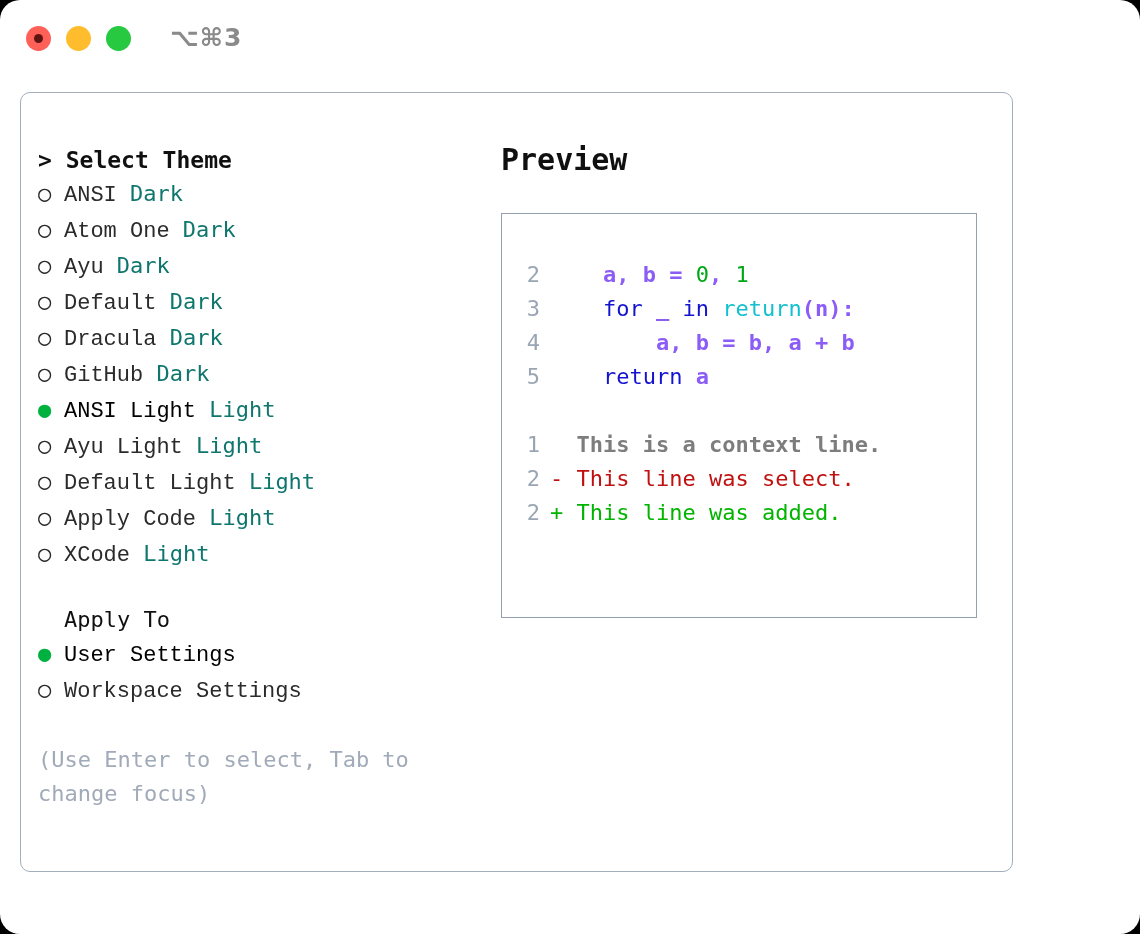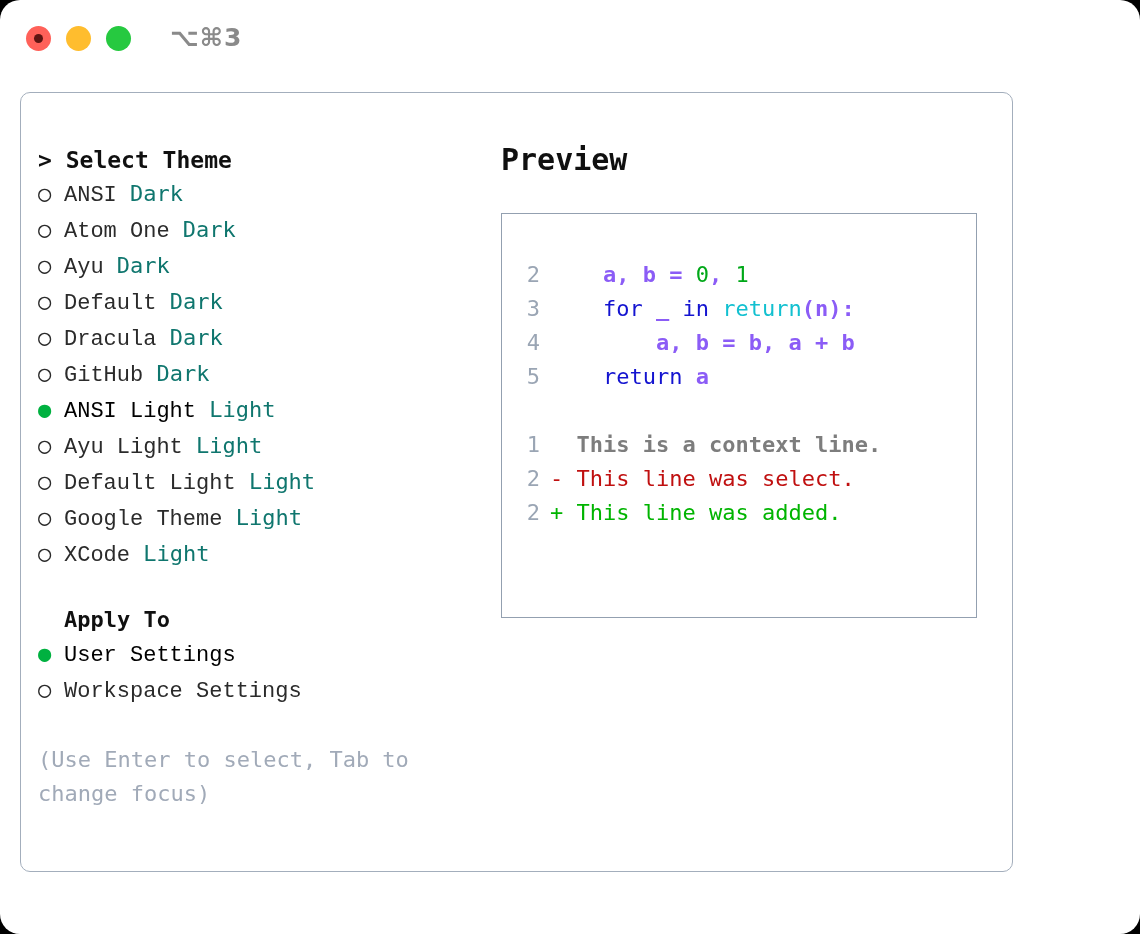--- a/index.html
+++ b/index.html
@@ -117,21 +117,21 @@
   }
   .row.selected .marker { color: #00b140; }
   .row.selected .label  { color: #000000; }
   .label { color: #2b2b2b; font-family: Liberation Mono, monospace; }
   .badge { color: #0f766e; }
 
   .sub-heading {
     font-size: 22px;
     line-height: 34px;
     color: #101010;
-    font-weight: 700;
+    font-weight: 400;
     white-space: pre;
     padding-left: 26px;
   }
   .spacer-sm { height: 30px; }
   .spacer-md { height: 34px; }
 
   .hint {
     font-size: 22px;
     line-height: 34px;
     color: #a1aab8;
@@ -197,21 +197,21 @@
       <div id="theme-list">
           <div class="row"><span class="marker">○</span><span class="label">ANSI</span><span class="badge"> Dark</span></div>
           <div class="row"><span class="marker">○</span><span class="label">Atom One</span><span class="badge"> Dark</span></div>
           <div class="row"><span class="marker">○</span><span class="label">Ayu</span><span class="badge"> Dark</span></div>
           <div class="row"><span class="marker">○</span><span class="label">Default</span><span class="badge"> Dark</span></div>
           <div class="row"><span class="marker">○</span><span class="label">Dracula</span><span class="badge"> Dark</span></div>
           <div class="row"><span class="marker">○</span><span class="label">GitHub</span><span class="badge"> Dark</span></div>
           <div class="row selected"><span class="marker">●</span><span class="label">ANSI Light</span><span class="badge"> Light</span></div>
           <div class="row"><span class="marker">○</span><span class="label">Ayu Light</span><span class="badge"> Light</span></div>
           <div class="row"><span class="marker">○</span><span class="label">Default Light</span><span class="badge"> Light</span></div>
-          <div class="row"><span class="marker">○</span><span class="label">Google Theme</span><span class="badge"> Light</span></div>
+          <div class="row"><span class="marker">○</span><span class="label">Apply Code</span><span class="badge"> Light</span></div>
           <div class="row"><span class="marker">○</span><span class="label">XCode</span><span class="badge"> Light</span></div>
         </div>
 
       <div class="spacer-sm"></div>
 
       <div class="sub-heading">Apply To</div>
       <div id="apply-list">
           <div class="row selected"><span class="marker">●</span><span class="label">User Settings</span></div>
           <div class="row"><span class="marker">○</span><span class="label">Workspace Settings</span></div>
         </div>

